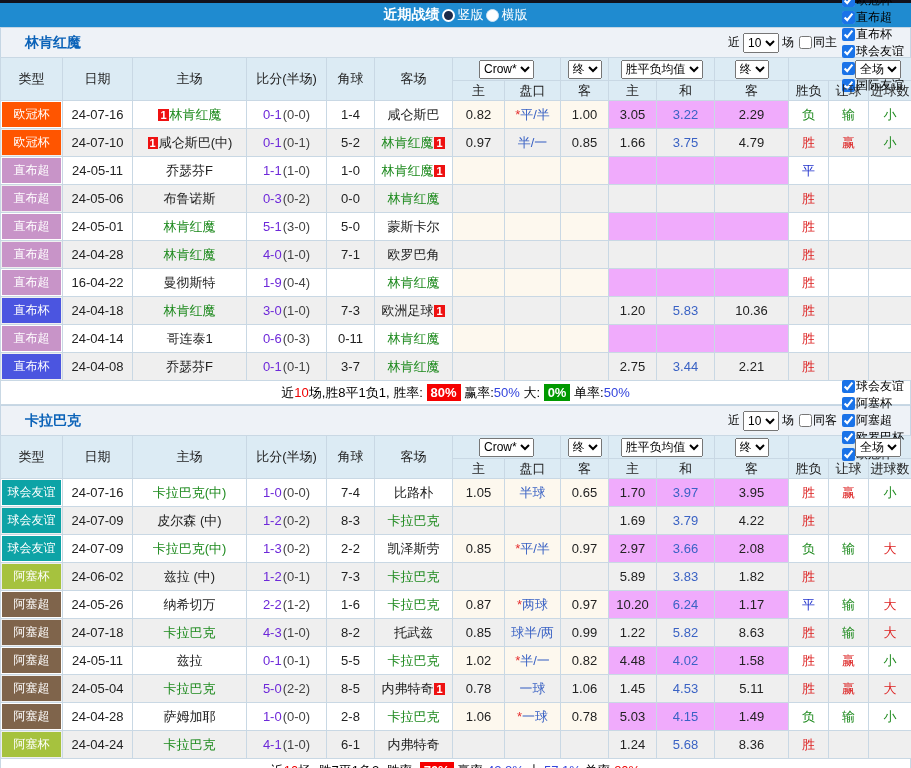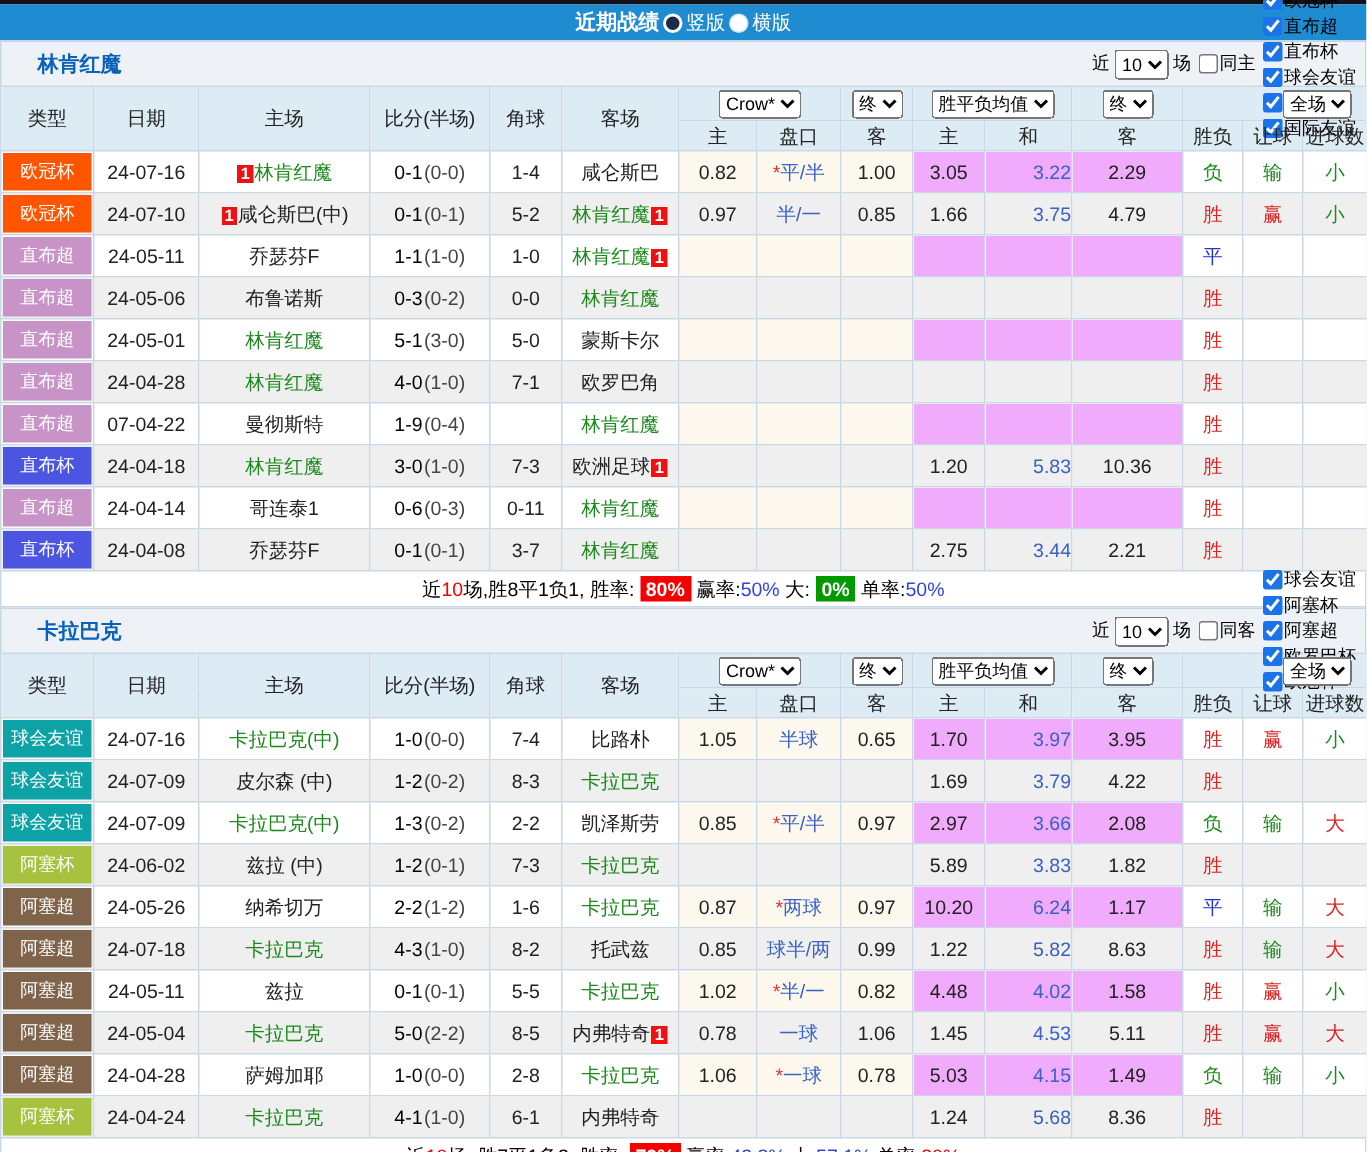--- a/index.html
+++ b/index.html
@@ -42,27 +42,27 @@
   thead th{background:#dcebf4;font-weight:normal;color:#222;}
   tr.hd1 th{height:22px;}
   tr.hd1 select{font-size:12px;height:19px;}
   tr.hd2 th{height:19px;}
   th.scope-cell{text-align:right;padding-right:10px;}
   tbody td{height:27px;background:#fff;}
   tbody tr.even td{background:#efefef;}
   tbody td.cream{background:#fdf8ee;}
   tbody td.lblue{background:#f0abfc;}
   .badge-league{color:#fff;font-size:12px;height:25px;line-height:25px;margin:1px;}
-  .ft{color:#000000;}
+  .ft{color:#6d28d9;}
   .ht{color:#444;margin-left:1px;}
   .focus{color:#1e8a1e;}
   .b1{background:#ee1111;color:#fff;font-size:11px;font-weight:bold;padding:0 2px;margin:0 1px;}
   .hcap{color:#3a62c4;}
   .star{color:#e62e2e;}
-  td.avg-d{color:#3a62c4;text-align:right;}
+  td.avg-d{color:#3a62c4;}
   .res-r{color:#dd2222;}
   .res-b{color:#2233cc;}
   .res-g{color:#1e8a1e;}
   .sumbar{
     height:23px;line-height:23px;text-align:center;font-size:13px;
     border:1px solid #c9d8e4;border-top:none;color:#000;
   }
   .seg-p{color:#000;}
   .seg-rt{color:#ee0000;}
   .seg-bt{color:#3344dd;}
@@ -281,21 +281,21 @@
         <td class="lblue avg-d"></td>
         <td class="lblue"></td>
         <td><span class="res-r">胜</span></td>
         <td></td>
         <td></td>
       </tr>
       <tr>
         <td>
           <div class="badge-league" style="background: rgb(200, 148, 200);">直布超</div>
         </td>
-        <td>07-04-22</td>
+        <td>16-04-22</td>
         <td><span>曼彻斯特</span></td>
         <td><span class="ft">1-9</span><span class="ht">(0-4)</span></td>
         <td></td>
         <td><span class="focus">林肯红魔</span></td>
         <td class="cream"></td>
         <td class="cream"></td>
         <td class="cream"></td>
         <td class="lblue"></td>
         <td class="lblue avg-d"></td>
         <td class="lblue"></td>

